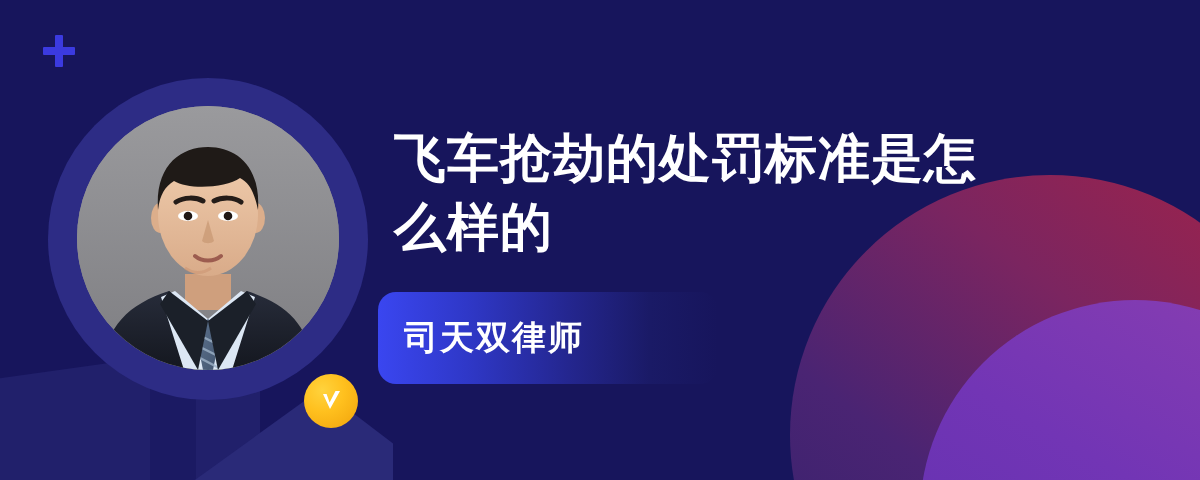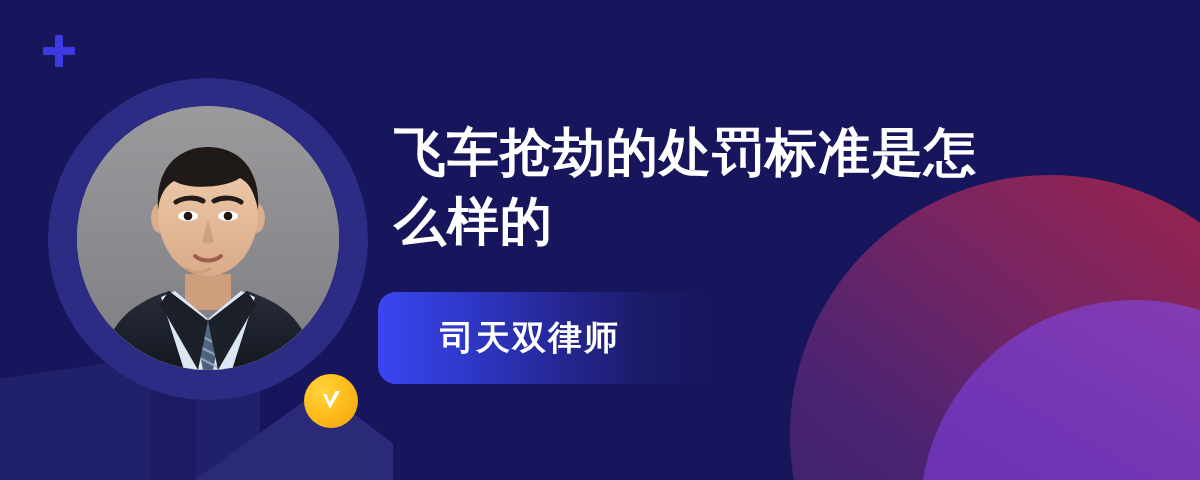--- a/index.html
+++ b/index.html
@@ -97,21 +97,21 @@
     width:54px; height:54px;
     border-radius:50%;
     background:radial-gradient(circle at 34% 30%, #ffd33d 0%, #ffc01e 42%, #f0a20b 100%);
     display:flex; align-items:center; justify-content:center;
   }
   .verified-badge svg { width:30px; height:30px; display:block; }
 
   
   .text-col {
     position:absolute;
-    left:394px; top:118px;
+    left:394px; top:124px;
     width:700px;
   }
   .headline {
     color:#ffffff;
     font-size:52px;
     font-weight:bold;
     line-height:1.32;
     letter-spacing:1px;
     white-space:pre-line;
   }
@@ -121,22 +121,21 @@
     width:340px; height:92px;
     border-radius:18px;
     background:linear-gradient(90deg, #3a46f0 0%, #2f38c8 26%, #24268f 56%, #1a1a66 80%, rgba(23,21,92,0) 100%);
     display:flex; align-items:center;
   }
   .name-badge-label {
     color:#ffffff;
     font-size:34px;
     font-weight:bold;
     letter-spacing:2px;
-    padding-left:38px;
-    margin-left:24px;
+    padding-left:26px;
   }
 </style>
 </head>
 <body>
 
 <div id="banner">
 
   <div class="bg-layer">
     <div class="poly-a"></div>
     <div class="poly-c"></div>

